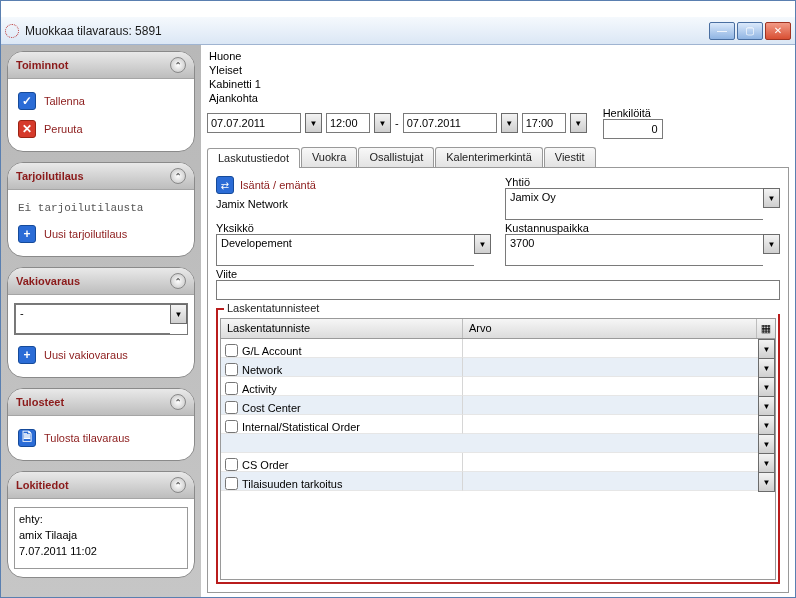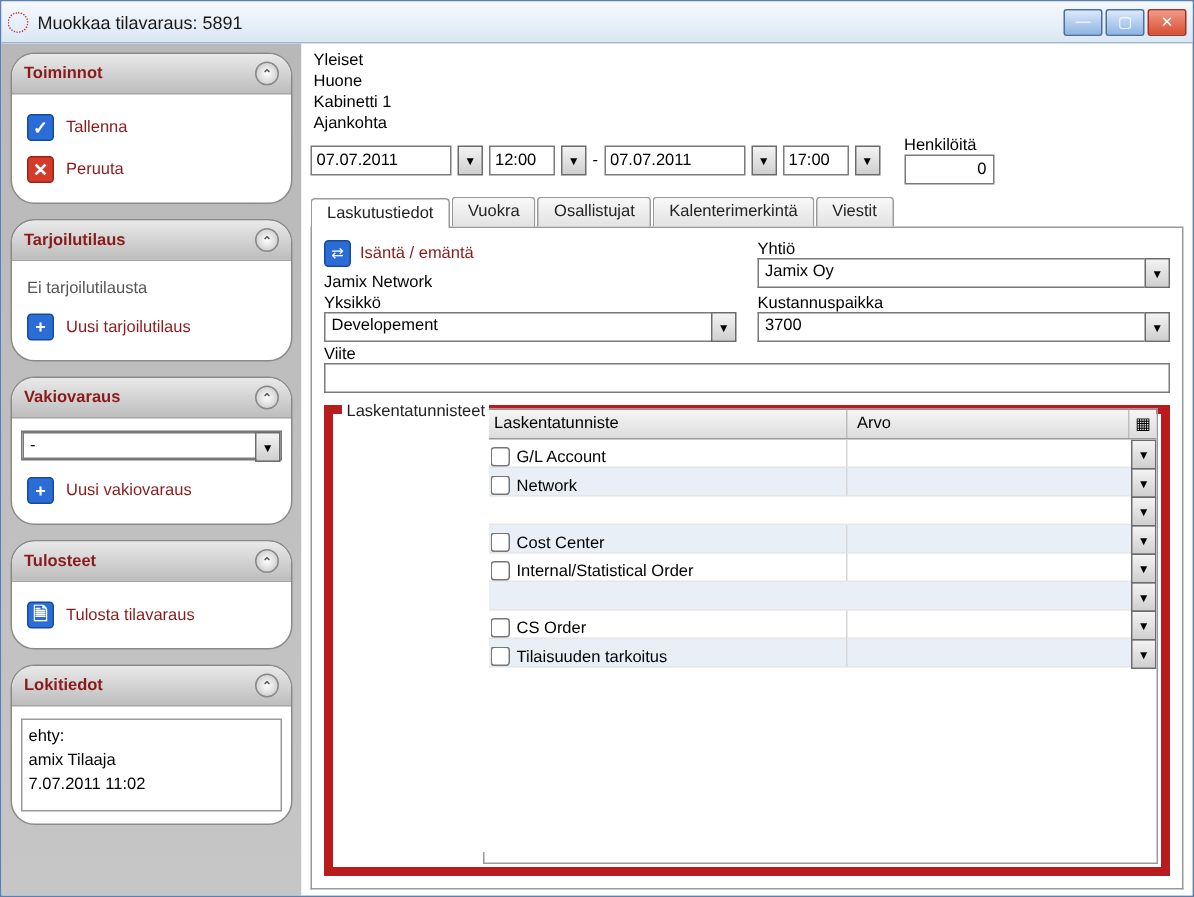--- a/index.html
+++ b/index.html
@@ -1,34 +1,34 @@
 <!DOCTYPE html>
 <html><head>
 <meta charset="utf-8">
 <style>
 * { box-sizing: border-box; margin: 0; padding: 0; font-family: "Segoe UI", Tahoma, sans-serif; font-size: 11px; }
 body { background: #d9d9d9; width: 796px; height: 598px; overflow: hidden; }
 .window { width: 796px; height: 598px; background: #fff; border: 1px solid #5a7fb0; display: flex; flex-direction: column; }
-.titlebar { height: 28px; background: linear-gradient(#f5f9fd,#dbe7f5); display: flex; align-items: center; padding: 0 4px; color: #1a1a1a; border-bottom: 1px solid #9fb4d1; }
+.titlebar { height: 28px; background: linear-gradient(#f5f9fd,#dbe7f5); display: flex; align-items: center; padding: 0 4px; color: #1a1a1a; border-bottom: 1px solid #9fb4d1; margin-top: 16px; }
 .titlebar .icon { width: 14px; height: 14px; border: 1px dotted #b33; border-radius: 50%; margin-right: 6px; }
 .titlebar .title { flex: 1; font-size: 12px; }
 .winbtns { display: flex; gap: 2px; }
 .winbtn { width: 26px; height: 18px; border: 1px solid #4a6fa1; background: linear-gradient(#dbe9fb,#8fb4e3); color: #fff; display: flex; align-items: center; justify-content: center; font-size: 10px; border-radius: 2px; }
 .winbtn.close { background: linear-gradient(#f29a86,#d84f33); border-color: #a03322; }
 .client { flex: 1; display: flex; overflow: hidden; }
 .sidebar { width: 200px; background: linear-gradient(#b8b8b8,#c6c6c6); padding: 6px; overflow-y: auto; }
 .panel { background: #fff; border: 1px solid #8a8a8a; border-radius: 16px; margin-bottom: 10px; overflow: hidden; }
 .panel-header { background: linear-gradient(#e9e9e9,#bdbdbd); padding: 5px 8px; font-weight: bold; color: #8b1a1a; display: flex; justify-content: space-between; align-items: center; font-size: 12px; border-bottom: 1px solid #a5a5a5; }
 .chev { width: 16px; height: 16px; border-radius: 50%; background: radial-gradient(#fff,#c0c0c0); border: 1px solid #888; display: flex; align-items: center; justify-content: center; font-size: 8px; color: #555; }
 .panel-body { padding: 8px 6px; }
 .side-link { display: flex; align-items: center; gap: 8px; padding: 5px 4px; color: #8b1a1a; cursor: pointer; }
 .ic { width: 18px; height: 18px; border-radius: 3px; display: flex; align-items: center; justify-content: center; color: #fff; font-weight: bold; font-size: 12px; }
 .ic-blue { background: #2b6cd6; border: 1px solid #154a9a; }
 .ic-red  { background: #d63a2b; border: 1px solid #9a2414; }
-.side-text { color: #555; padding: 4px 4px 6px 4px; }
+.side-text { color: #555; padding: 4px 4px 6px 4px; font-family: Liberation Mono, monospace; }
 .side-select { width: 100%; height: 20px; border: 1px solid #777; background: #fff; margin-bottom: 6px; }
 .logbox { background: #fff; border: 1px solid #999; padding: 4px; font-family: "Courier New", monospace; font-size: 12px; line-height: 1.45; height: 62px; overflow: auto; }
 .logbox::-webkit-scrollbar { width: 16px; }
 .logbox::-webkit-scrollbar-track { background: #e5e5e5; border-left: 1px solid #bbb; }
 .logbox::-webkit-scrollbar-thumb { background: #c4c4c4; border: 1px solid #999; }
 
 .main { flex: 1; background: #fff; padding: 4px 6px; overflow: hidden; display: flex; flex-direction: column; }
 .block { padding: 1px 2px; }
 .lbl { color: #000; }
 .row-dt { display: flex; align-items: center; gap: 4px; margin-top: 2px; }
@@ -40,25 +40,25 @@
 .tabs { display: flex; border-bottom: 1px solid #999; margin-top: 8px; }
 .tab { padding: 3px 10px 4px; border: 1px solid #999; border-bottom: none; margin-right: 1px; background: linear-gradient(#f8f8f8,#e3e3e3); border-radius: 3px 3px 0 0; cursor: pointer; color: #222; }
 .tab.active { background: #fff; position: relative; top: 1px; }
 .tabpage { border: 1px solid #999; border-top: none; flex: 1; padding: 8px; display: flex; flex-direction: column; overflow: hidden; }
 
 .host-link { display: flex; align-items: center; gap: 6px; color: #8b1a1a; margin-bottom: 4px; }
 .host-ic { width: 18px; height: 18px; background: #2b6cd6; border: 1px solid #154a9a; border-radius: 3px; display: flex; align-items: center; justify-content: center; color: #fff; font-size: 10px; }
 
 .formgrid { display: grid; grid-template-columns: 1fr 1fr; gap: 2px 14px; }
 .fld label { display: block; }
-.selbox { display: flex; height: 20px; }
+.selbox { display: flex; height: 32px; }
 .selbox .v { flex: 1; border: 1px solid #7a7a7a; border-right: none; padding: 2px 4px; background: #fff; }
 .txtfull { width: 100%; height: 20px; border: 1px solid #7a7a7a; padding: 1px 3px; background: #fff; }
 
-.group { border: 6px solid #b91c1c; margin-top: 8px; padding: 0 2px 2px; flex: 1; display: flex; flex-direction: row; }
+.group { border: 2px solid #b91c1c; margin-top: 8px; padding: 0 2px 2px; flex: 1; display: flex; flex-direction: column; }
 .group-title { position: relative; top: -8px; left: 4px; background: #fff; display: inline-block; padding: 0 3px; color: #222; }
 
 .grid { border: 1px solid #9a9a9a; flex: 1; overflow: hidden; display: flex; flex-direction: column; margin-top: -4px; }
 .grid-head { display: flex; background: linear-gradient(#f6f6f6,#dcdcdc); border-bottom: 1px solid #9a9a9a; }
 .gh { padding: 3px 6px; border-right: 1px solid #bdbdbd; }
 .gh.c1 { width: 242px; }
 .gh.c2 { flex: 1; }
 .gh.c3 { width: 18px; border-right: none; display:flex;align-items:center;justify-content:center; }
 .grid-body { flex: 1; overflow-y: auto; }
 .grow { display: flex; height: 19px; align-items: stretch; }
@@ -154,22 +154,22 @@
           <div class="logbox">
             <div>ehty:</div>
             <div>amix Tilaaja</div>
             <div>7.07.2011 11:02</div>
           </div>
         </div>
       </div>
     </div>
 
     <div class="main">
+      <div class="block lbl">Huone</div>
       <div class="block lbl">Yleiset</div>
-      <div class="block lbl">Huone</div>
       <div class="block lbl">Kabinetti 1</div>
       <div class="block lbl">Ajankohta</div>
       <div class="row-dt">
         <input class="dtinput" value="07.07.2011" style="">
         <div class="ddbtn">▼</div>
         <input class="timeinput" value="12:00" style="">
         <div class="ddbtn">▼</div>
         <span>-</span>
         <input class="dtinput" value="07.07.2011" style="">
         <div class="ddbtn">▼</div>
@@ -248,20 +248,24 @@
     <div class="c1">
       <input type="checkbox" style="">
       <span>Network</span>
     </div>
     <div class="c2">
       <div class="val"></div>
       <div class="ddbtn">▼</div>
     </div>
                 </div>
                 <div class="grow">
+    <div class="c1">
+      <input type="checkbox" style="">
+      <span>Activity</span>
+    </div>
     <div class="c2">
       <div class="val"></div>
       <div class="ddbtn">▼</div>
     </div>
                 </div>
                 <div class="grow alt">
     <div class="c1">
       <input type="checkbox" style="">
       <span>Cost Center</span>
     </div>

